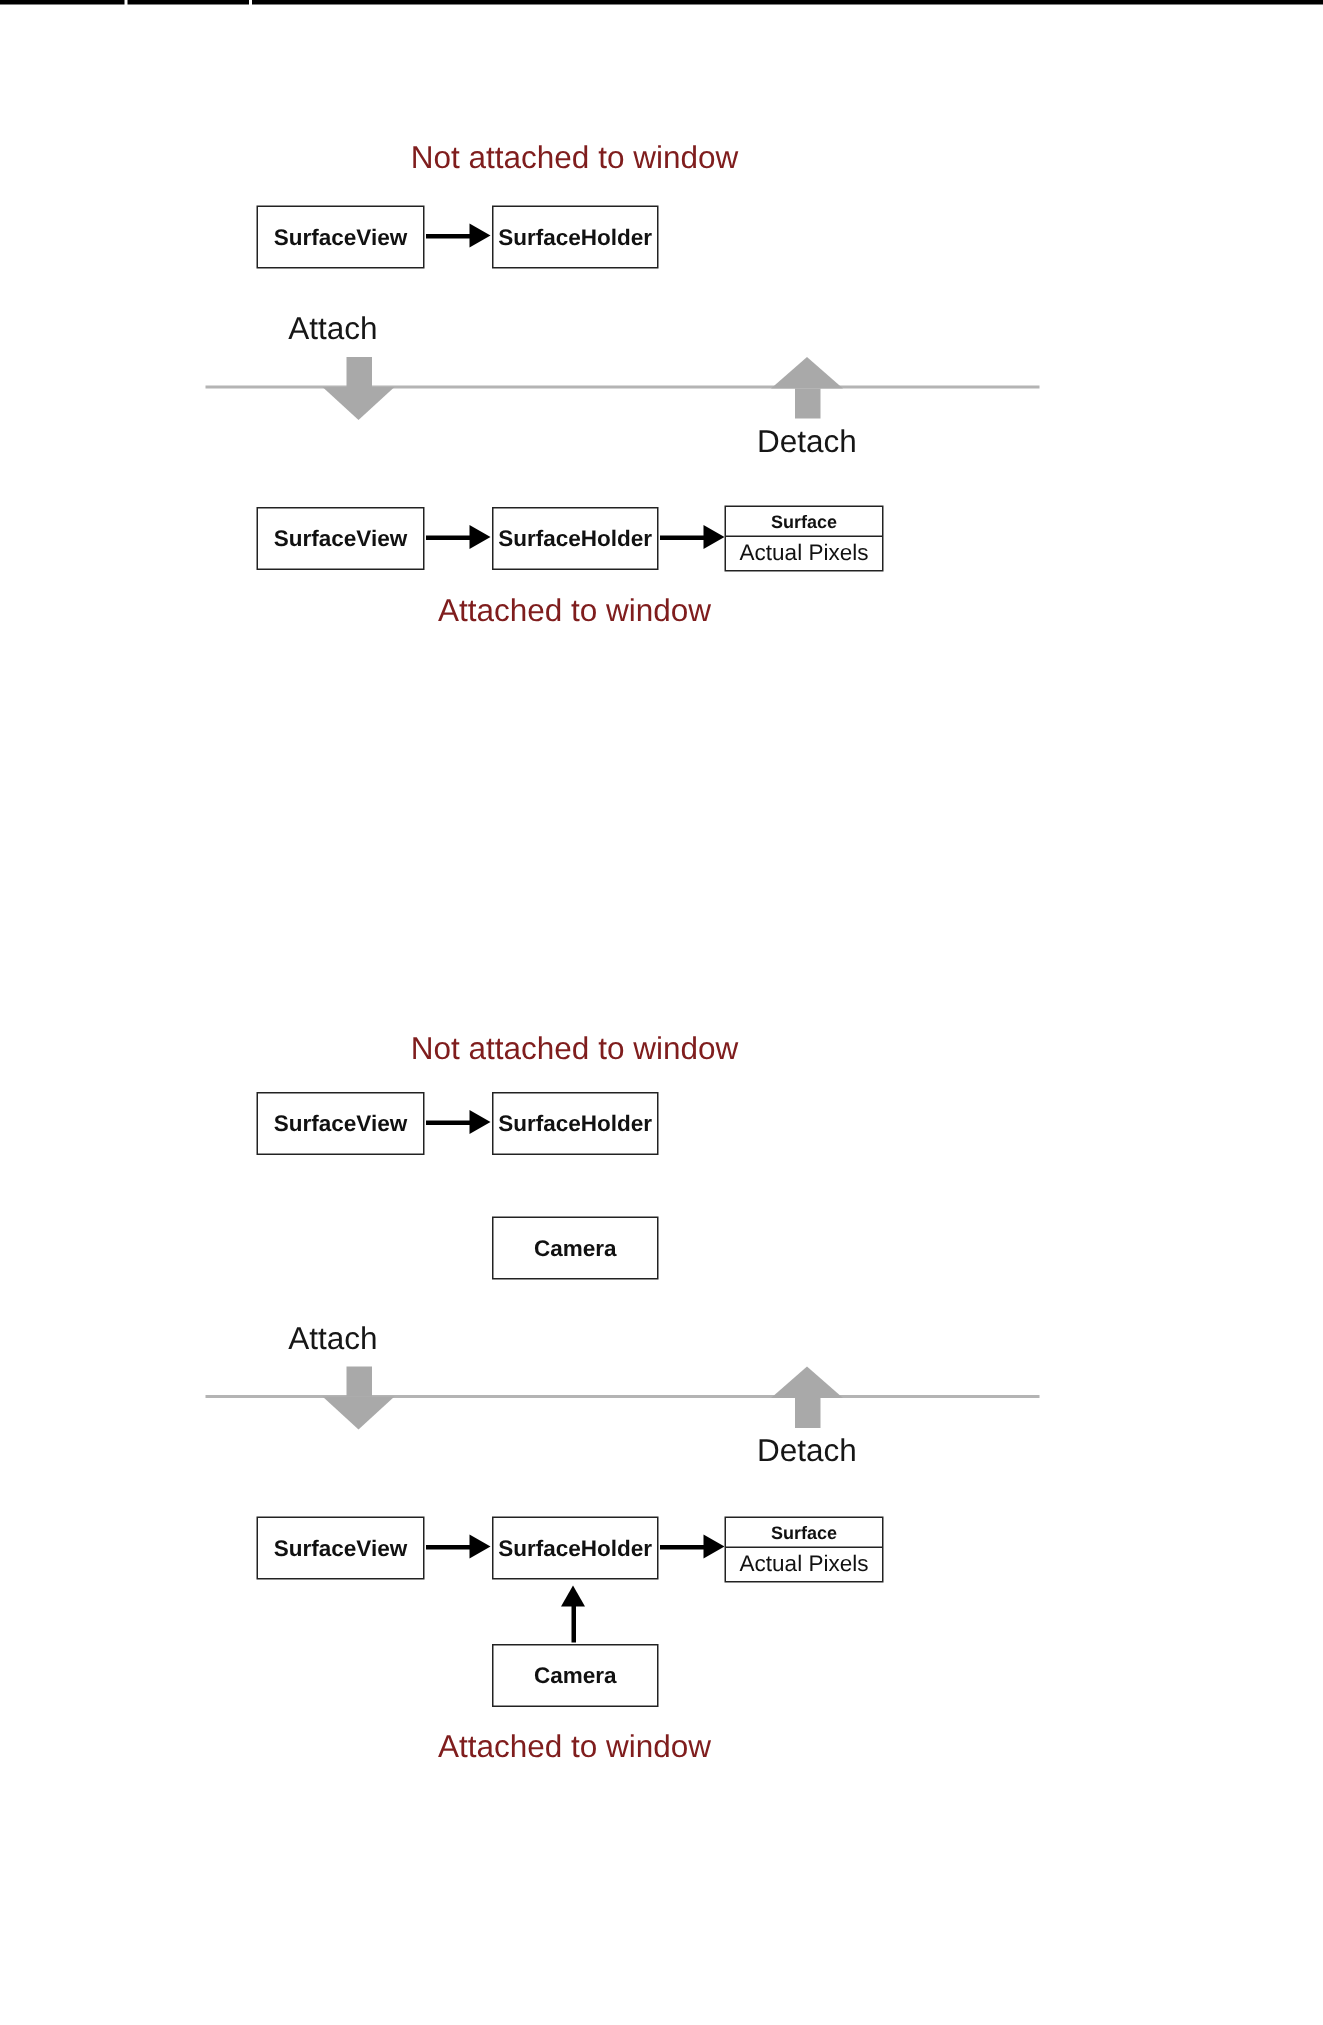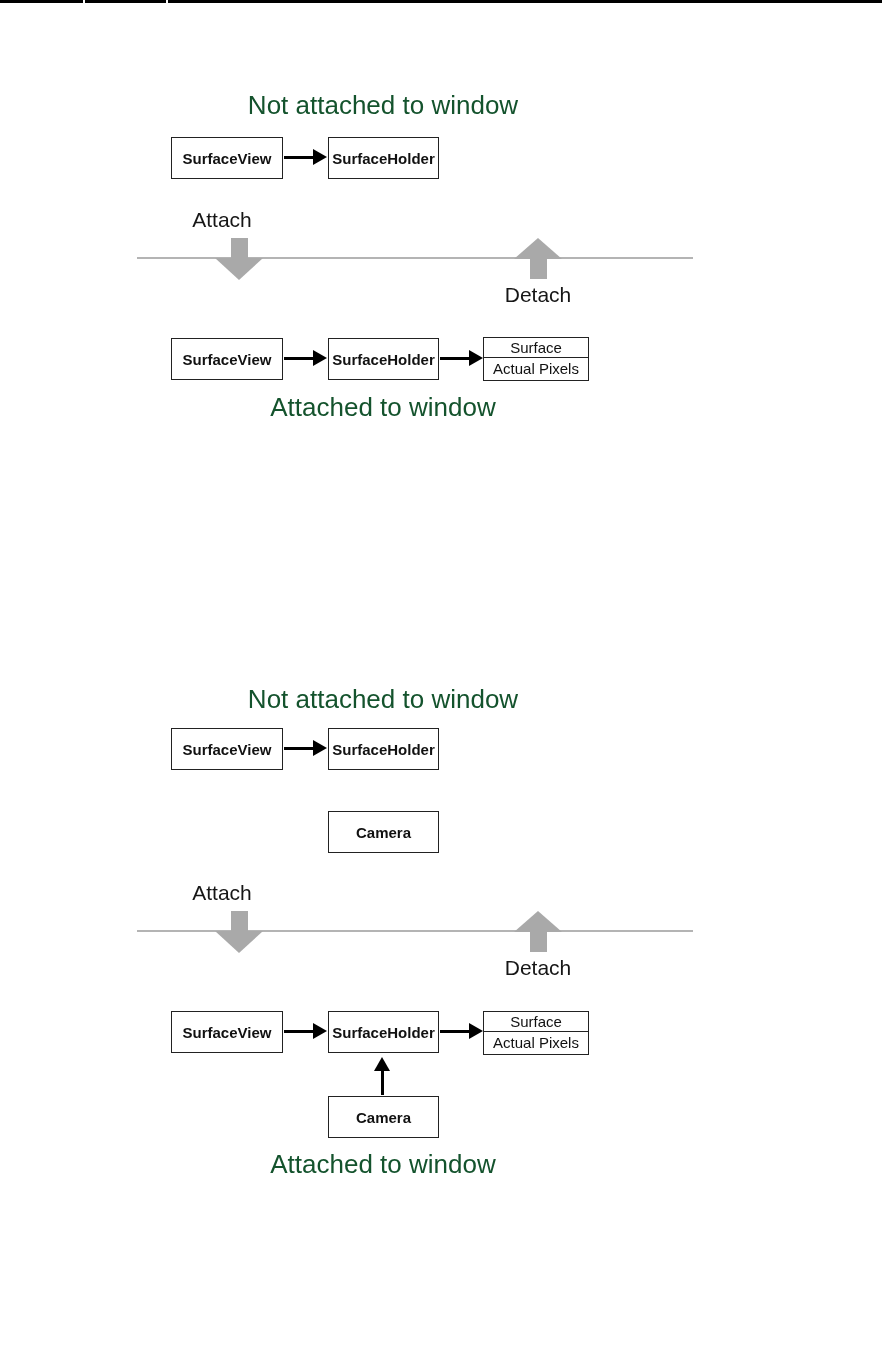--- a/index.html
+++ b/index.html
@@ -16,24 +16,24 @@
   
   .toprule {
     position: absolute;
     top: 0;
     height: 3px;
     background: #000;
   }
   
   .fig-title {
     position: absolute;
-    font-size: 26px;
+    font-size: 21px;
     line-height: 21px;
     text-align: center;
-    color: #14532d;
+    color: #7f1d1d;
     white-space: nowrap;
   }
   .side-label {
     position: absolute;
     font-size: 21px;
     line-height: 21px;
     text-align: center;
     color: #161616;
     white-space: nowrap;
   }
@@ -55,22 +55,22 @@
     position: absolute;
     border: 1.5px solid #222;
     background: #fff;
   }
   .sbox .hdr {
     height: 20px;
     border-bottom: 1.5px solid #222;
     display: flex;
     align-items: center;
     justify-content: center;
-    font-weight: 400;
-    font-size: 15px;
+    font-weight: 700;
+    font-size: 12px;
     white-space: nowrap;
   }
   .sbox .bdy {
     height: 21px;
     display: flex;
     align-items: center;
     justify-content: center;
     font-size: 15px;
     white-space: nowrap;
     text-align: right;

